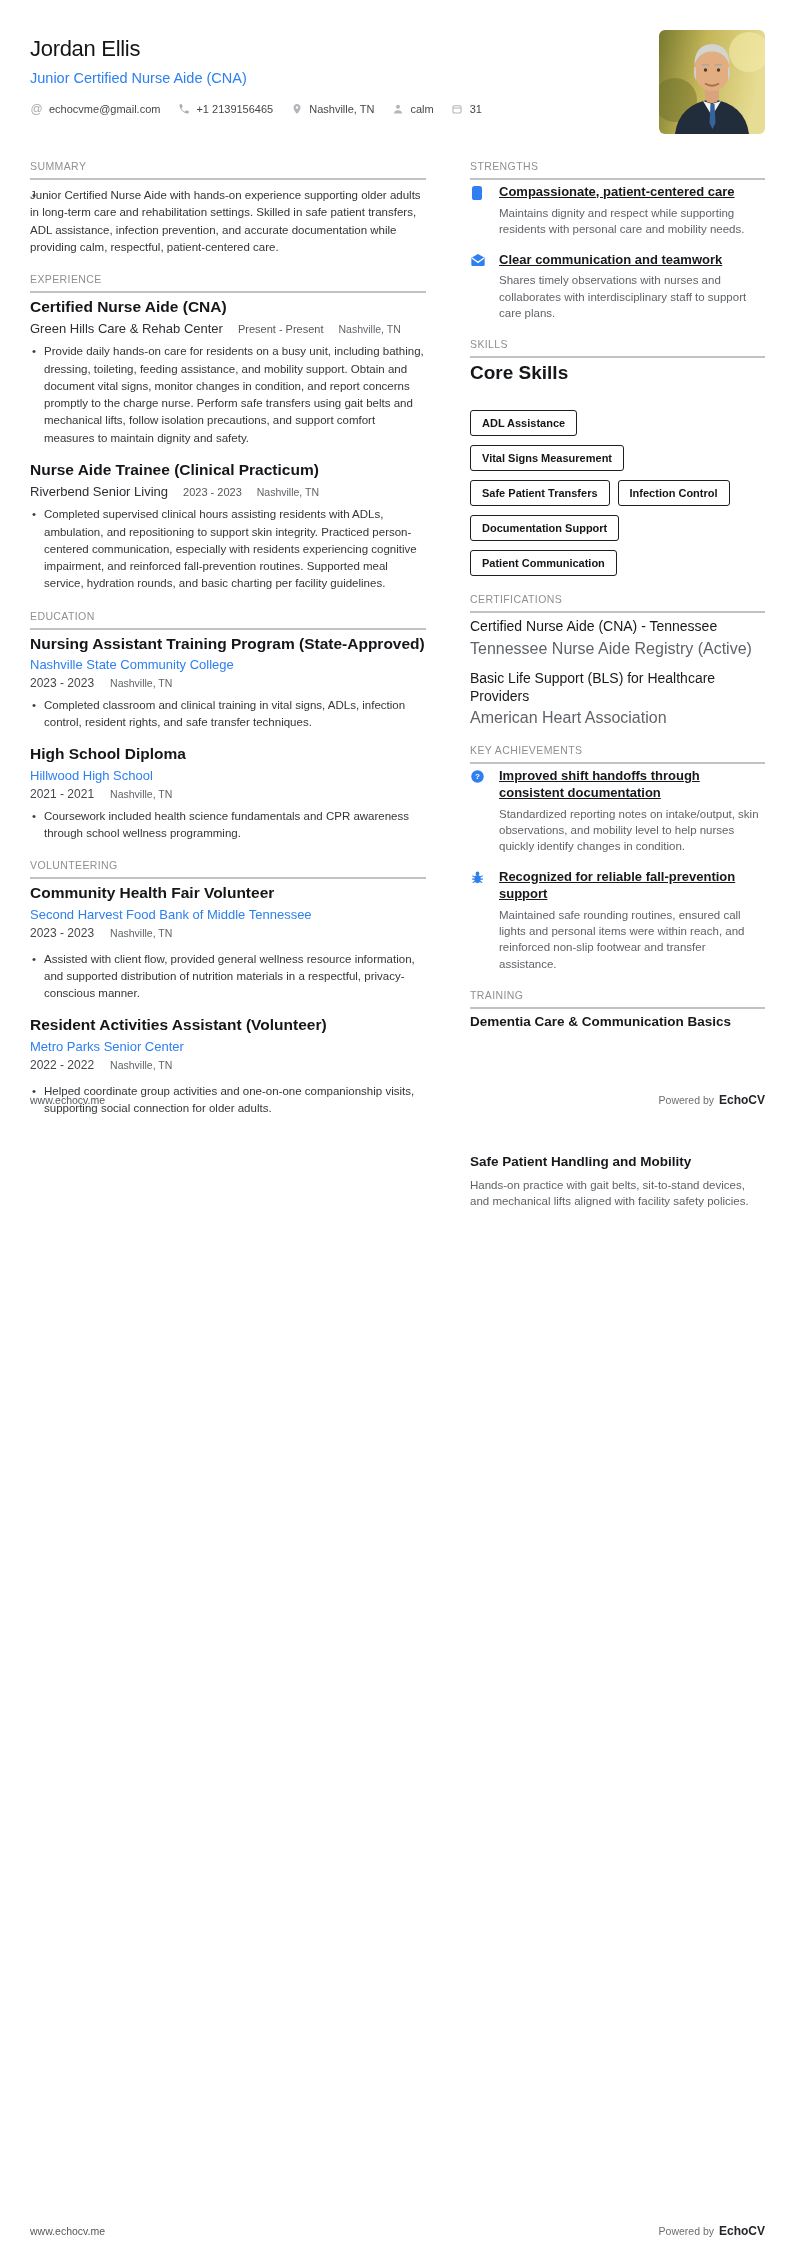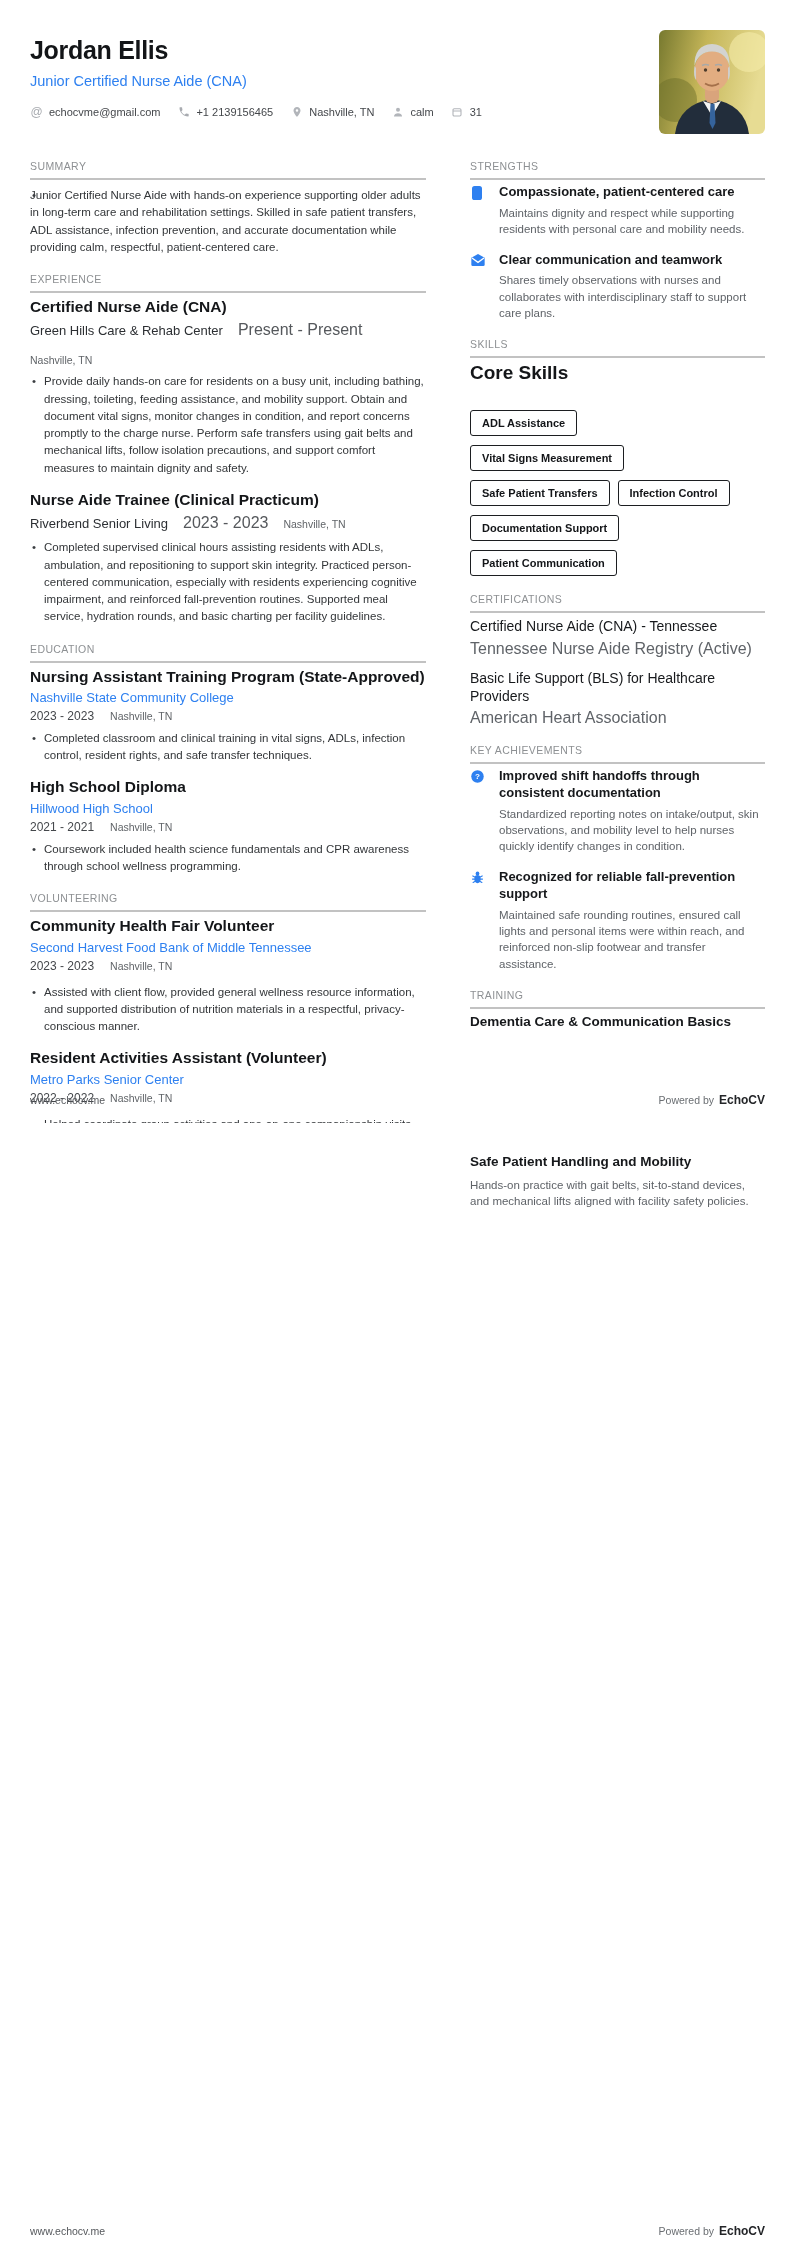--- a/index.html
+++ b/index.html
@@ -10,55 +10,55 @@
   body{
     width:794px; background:#ffffff; color:var(--text-dark);
     font-family:"Liberation Sans", sans-serif;
     -webkit-font-smoothing:antialiased;
   }
   .page{position:relative; width:794px; height:1123px; background:#fff; overflow:hidden;}
   .content{padding:30px 29px 0 30px;}
 
   
   .head{display:flex; justify-content:space-between; align-items:flex-start;}
-  .name{font-size:25px; font-weight:700; letter-spacing:-0.3px; color:#131518; padding-top:6px;}
+  .name{font-size:22px; font-weight:400; letter-spacing:-0.3px; color:#131518; padding-top:6px;}
   .subtitle{font-size:14.5px; font-weight:500; color:var(--accent); margin-top:8px;}
   .contact{display:flex; align-items:center; gap:17px; margin-top:16px; font-size:11px; color:#44474b; flex-wrap:wrap;}
   .c-item{display:inline-flex; align-items:center; gap:6px;}
   .c-ico{display:inline-flex; width:13px; height:13px; align-items:center; justify-content:center; color:var(--icon-gray); font-size:12px;}
   .avatar{width:106px; height:104px; border-radius:6px; overflow:hidden; flex:0 0 auto;}
 
   
   .cols{display:flex; gap:44px; margin-top:26px;}
   .col-left{width:396px; flex:0 0 396px;}
   .col-right{width:295px; flex:0 0 295px;}
 
   .section{margin-bottom:17px;}
   .sec-head{
     font-size:10.5px; letter-spacing:0.4px; color:var(--heading); font-weight:400;
     padding-bottom:6px; border-bottom:2px solid var(--divider); margin-bottom:4px;
   }
 
   .item-title{font-size:15.5px; font-weight:600; color:#141619; line-height:1.25;}
   .exp-meta{display:flex; align-items:baseline; gap:15px; margin-top:5px; flex-wrap:wrap;}
   .company{font-size:13px; color:#2c2f33;}
-  .dates{font-size:16px; color:#55585c;}
+  .dates{font-size:11px; color:#55585c;}
   .loc{font-size:10.5px; color:#606468;}
   .bullet{position:relative; padding-left:14px; font-size:11.5px; line-height:1.5; color:var(--text-body); margin-top:7px;}
   .bullet::before{content:"•"; position:absolute; left:2px; top:0; color:#3a3d41;}
   .exp-item{margin-bottom:13px;}
 
   .edu-school{font-size:13px; font-weight:500; color:var(--link); margin-top:4px;}
   .edu-meta{display:flex; align-items:baseline; gap:16px; margin-top:4px;}
   .edu-dates{font-size:12px; color:#44474b;}
 
   
   .ic-item{display:flex; gap:12px; margin-bottom:14px;}
   .ic-box{flex:0 0 17px; padding-top:1px;}
-  .ic-title{font-size:13px; font-weight:600; color:#16181b; line-height:1.3;}
+  .ic-title{font-size:13px; font-weight:600; color:#16181b; line-height:1.3;text-decoration:underline;}
   .ic-desc{font-size:11.5px; color:var(--text-muted); line-height:1.42; margin-top:4px;}
 
   .skills-group{font-size:19px; font-weight:600; color:#141619; margin-bottom:26px;}
   .pill-row{display:flex; gap:8px; margin-bottom:9px;}
   .pill{
     display:inline-block; border:1.5px solid #1c1e21; border-radius:3px;
     padding:6px 11px; font-size:11px; font-weight:700; color:#131518; background:#fff;
   }
 
   .cert-item{margin-bottom:11px;}

